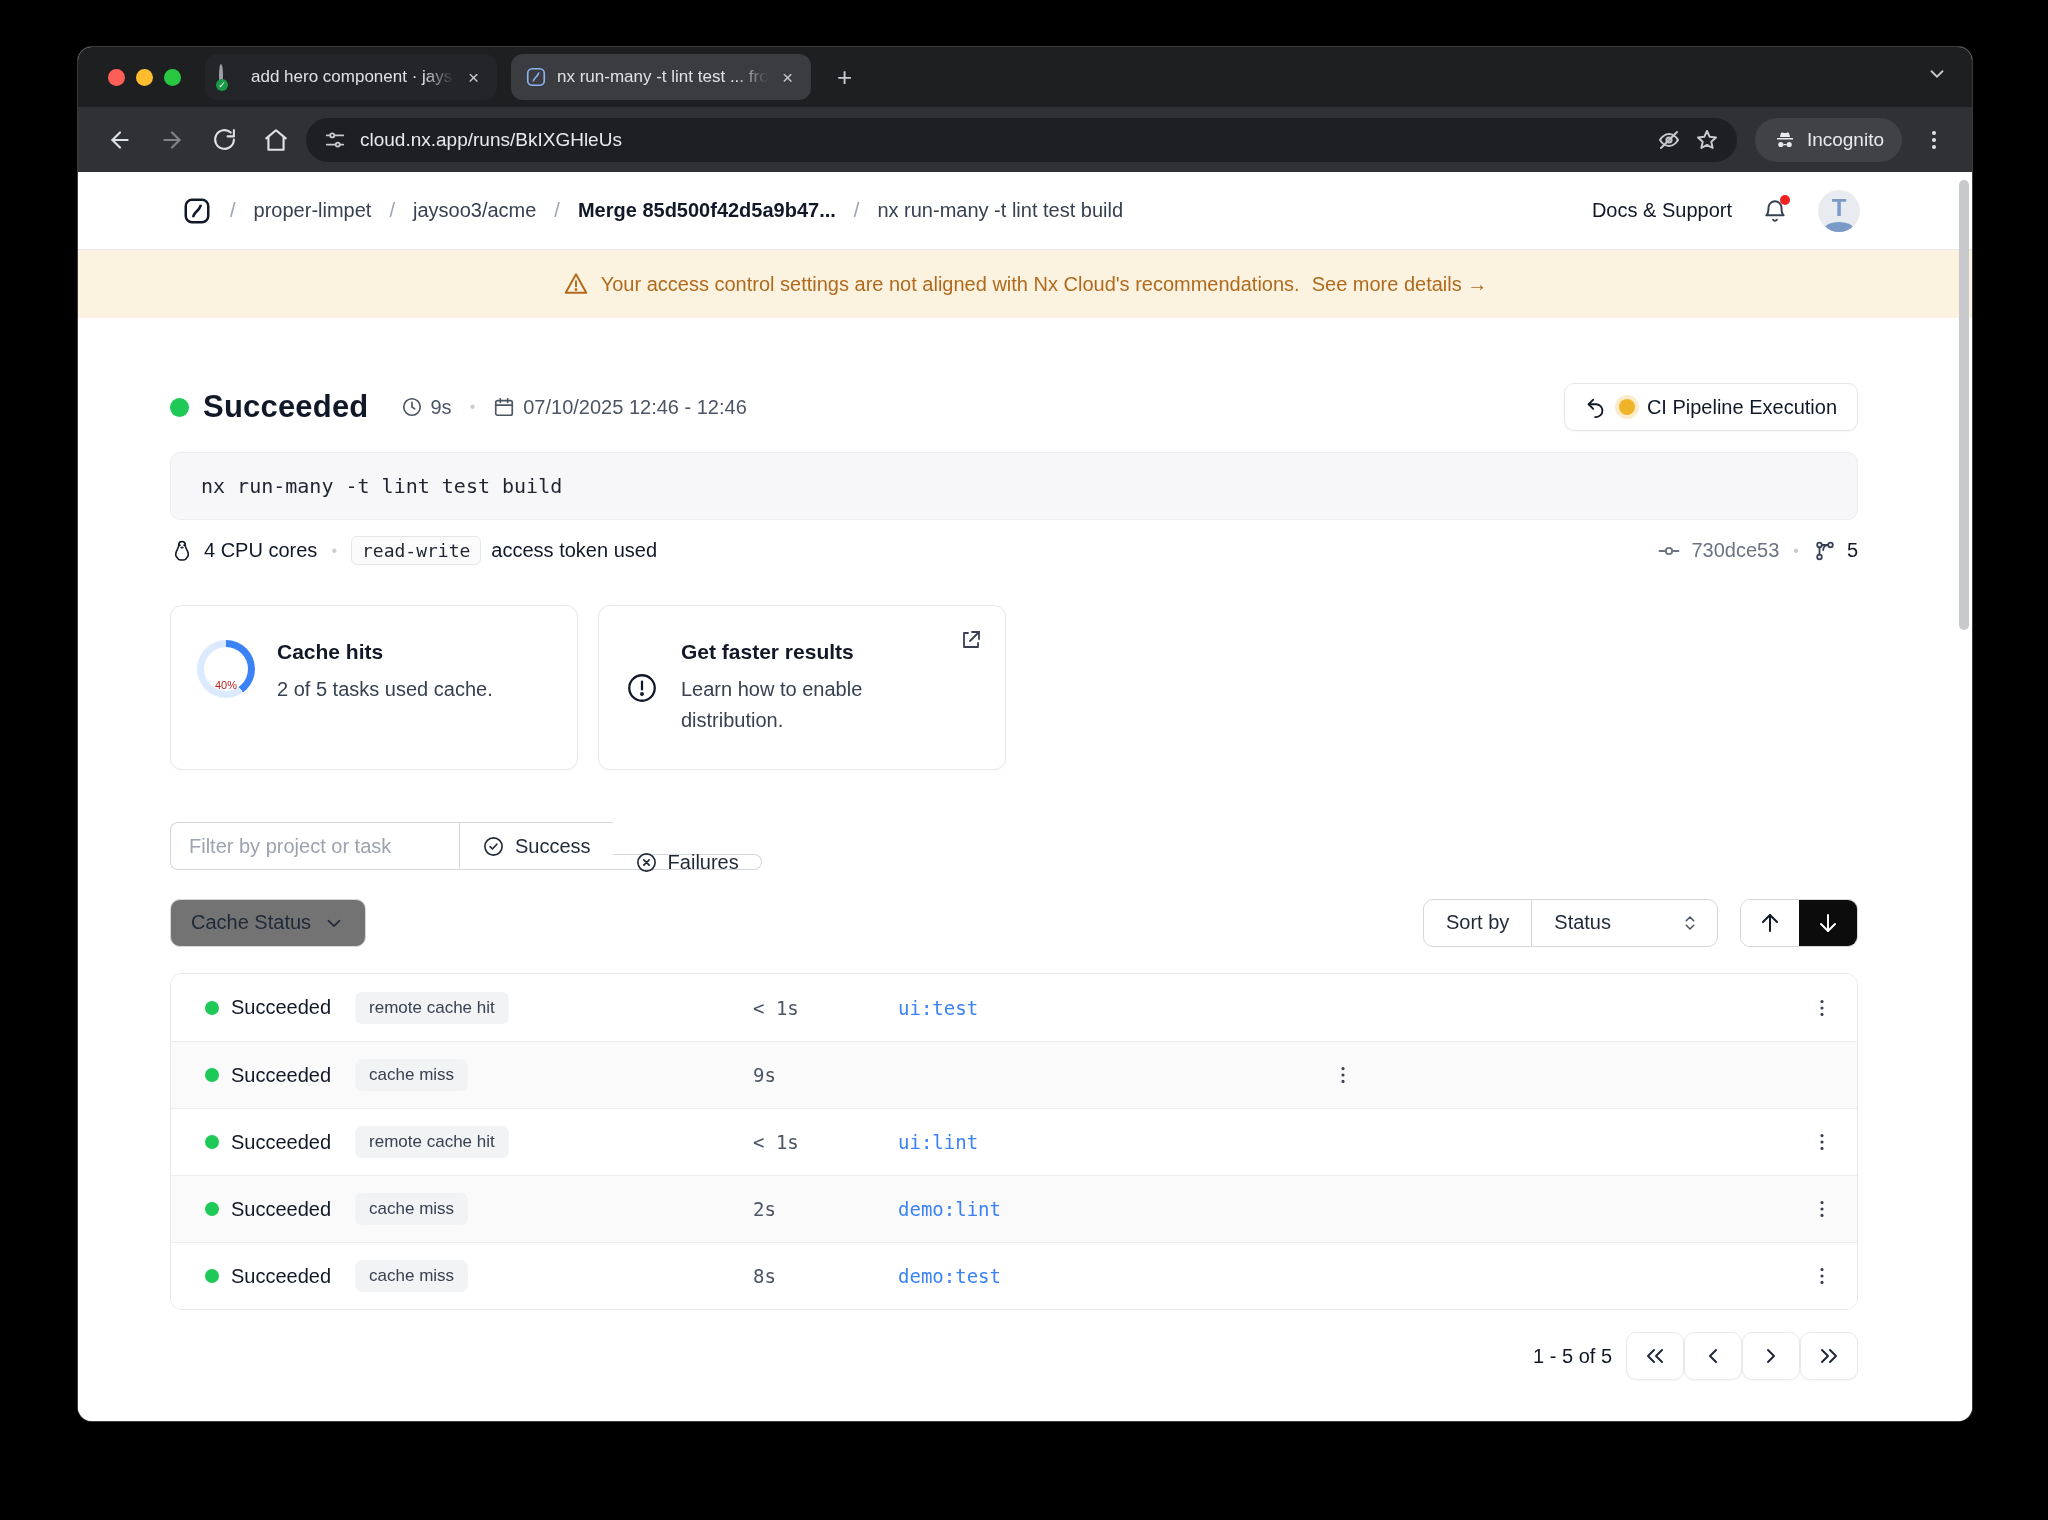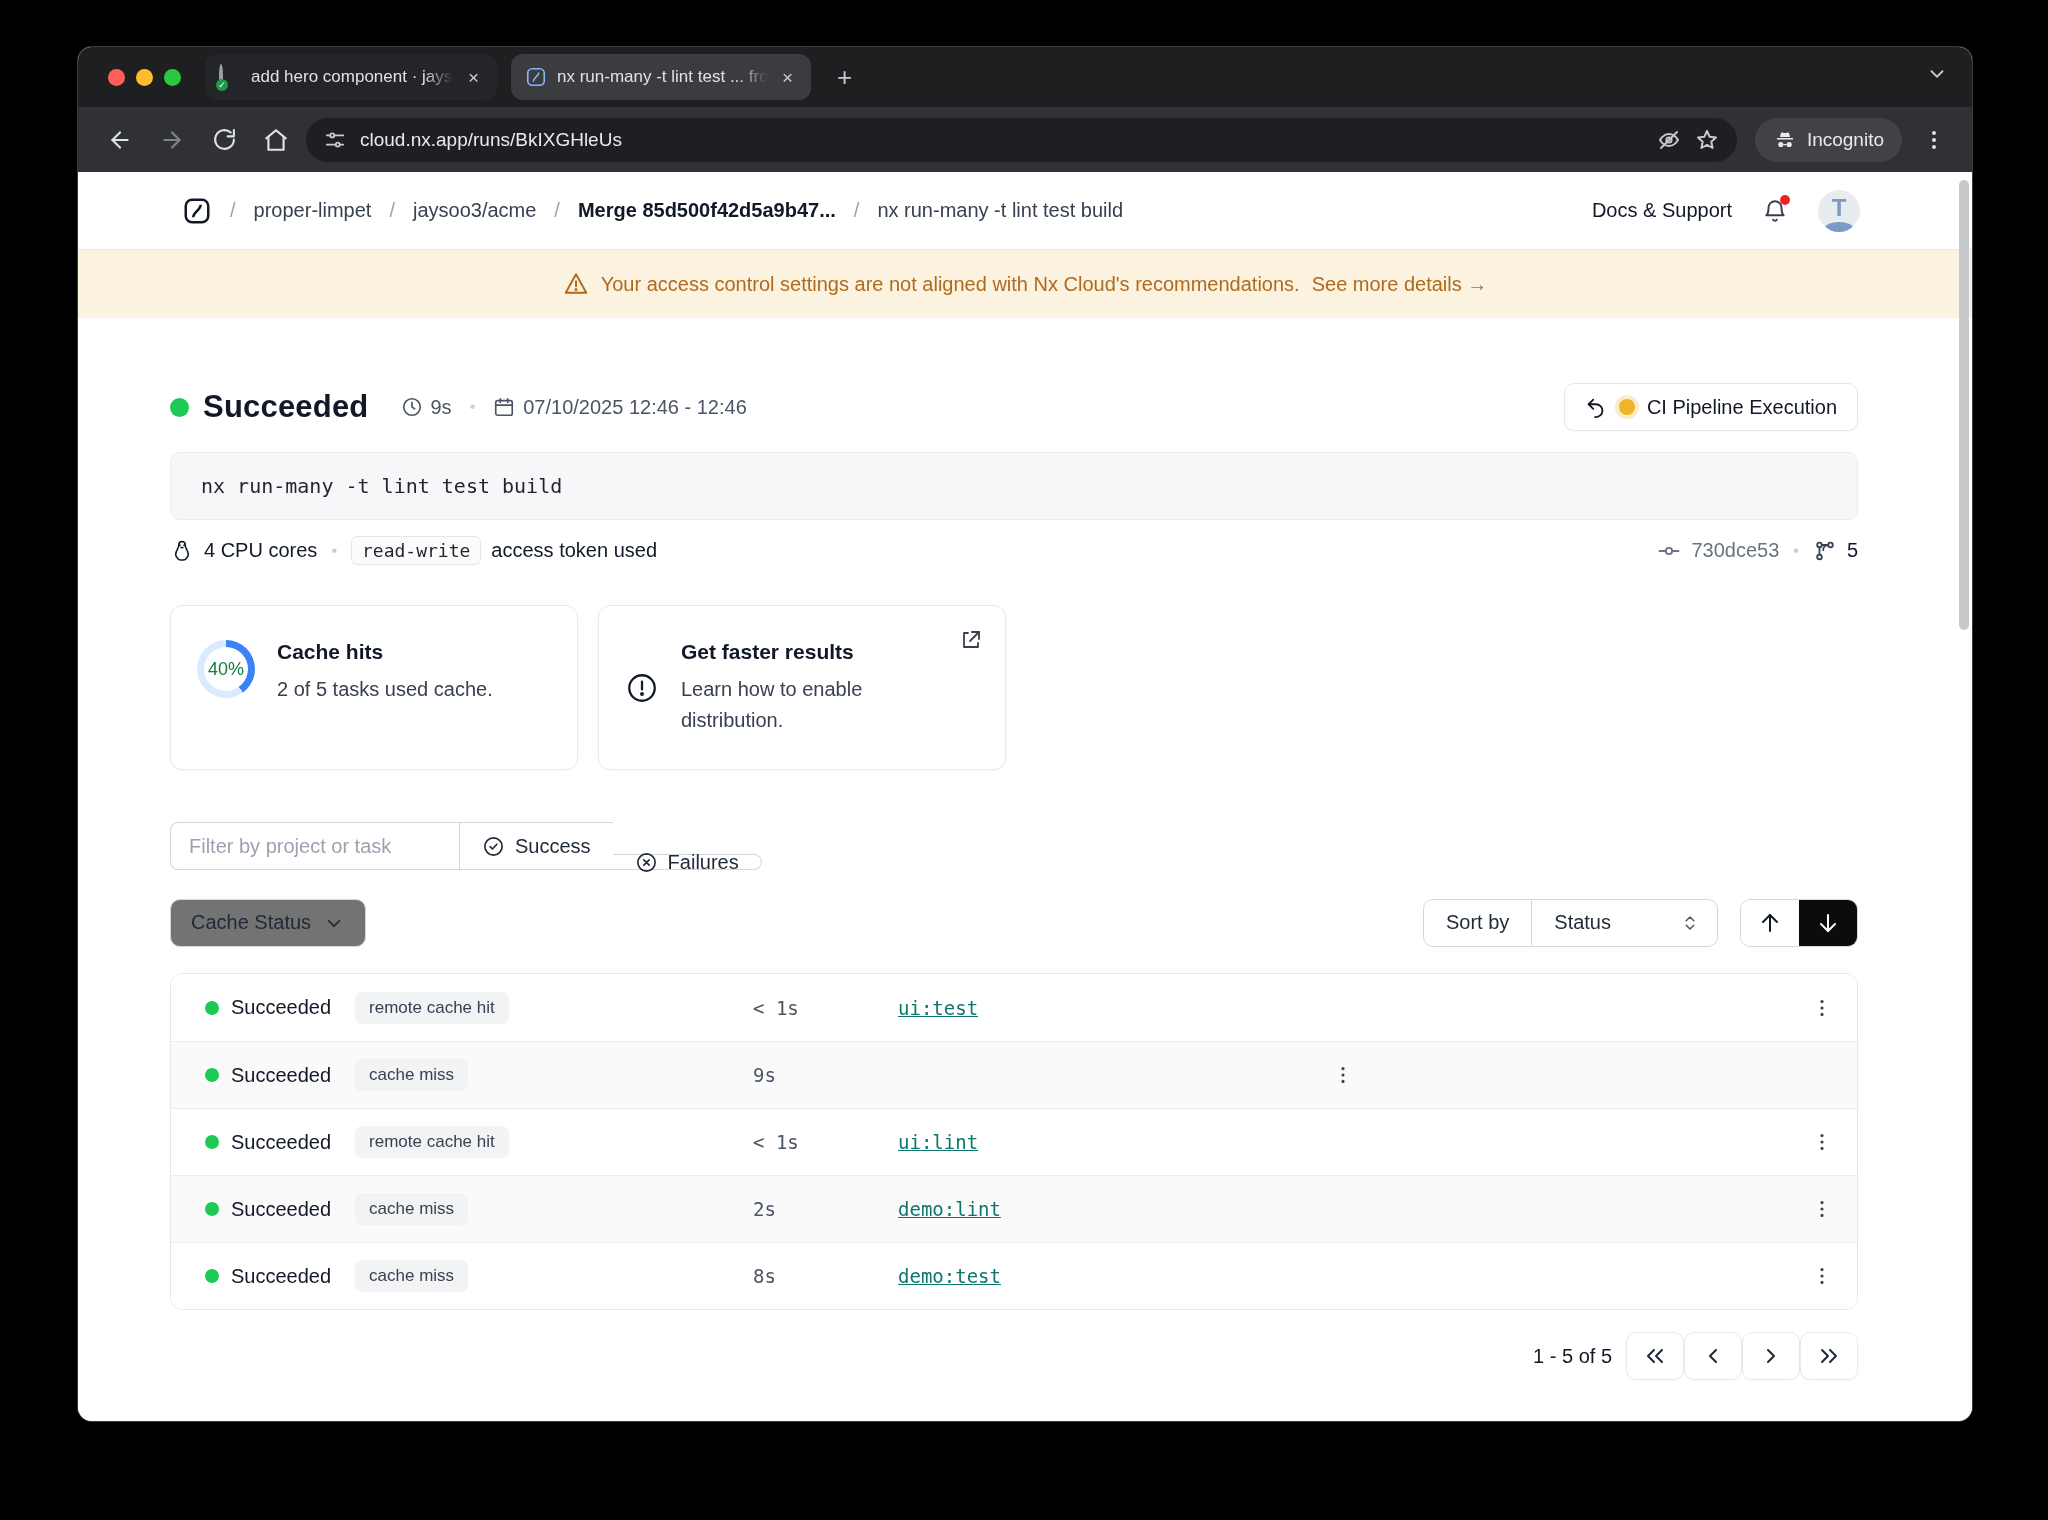--- a/index.html
+++ b/index.html
@@ -68,21 +68,21 @@
   .ydot { width:16px; height:16px; border-radius:50%; background:#f0b429; box-shadow:0 0 0 4px #faeccb; }
   .cmd-box { margin-top:22px; height:68px; background:#f7f7f9; border:1px solid #ededf1; border-radius:10px; display:flex; align-items:center; padding:0 30px; font-family:"DejaVu Sans Mono", monospace; font-size:20px; color:#1f2430; }
   .meta-row { margin-top:16px; display:flex; align-items:center; gap:10px; font-size:20px; color:#111827; }
   .token-badge { font-family:"DejaVu Sans Mono", monospace; font-size:18px; border:1px solid #e5e7eb; background:#fbfbfc; border-radius:6px; padding:3px 10px; color:#1f2430; }
   .meta-right { margin-left:auto; display:flex; align-items:center; gap:10px; color:#6b7280; }
   .meta-right .count { color:#111827; }
   
   .cards { margin-top:40px; display:flex; gap:20px; }
   .card { width:408px; height:165px; border:1px solid #e7e8ec; border-radius:12px; background:#fff; box-shadow:0 1px 2px rgba(0,0,0,.03); padding:34px 26px; display:flex; gap:22px; position:relative; }
   .ring { width:58px; height:58px; border-radius:50%; background:conic-gradient(#3b82f6 0 144deg, #dbeafe 144deg 360deg); display:flex; align-items:center; justify-content:center; flex:none; align-self:flex-start; }
-  .ring .hole { width:44px; height:44px; border-radius:50%; background:#fff; display:flex; align-items:center; justify-content:center; font-size:18px; color:#15803d; }
+  .ring .hole { width:44px; height:44px; border-radius:50%; background:#fff; display:flex; align-items:flex-end; justify-content:center; font-size:11px; color:#b91c1c; }
   .card-title { font-size:21px; font-weight:600; color:#111827; margin-bottom:10px; }
   .card-text { font-size:20px; color:#374151; line-height:1.55; }
   .alert-ic { color:#111827; flex:none; align-self:center; }
   .extlink { position:absolute; right:22px; top:22px; color:#374151; }
   
   .filter-row { margin-top:52px; display:flex; height:48px; width:max-content; }
   .filter-input { width:289px; border:1px solid #d5d7db; border-right:none; border-radius:8px 0 0 8px; padding:0 18px; font-size:20px; color:#111827; outline:none; font-family:"Liberation Sans", sans-serif; background:#fff; }
   .filter-input::placeholder { color:#9ca3af; }
   .seg-btn { display:flex; align-items:center; gap:10px; padding:0 22px; border:1px solid #d5d7db; background:#fff; font-size:20px; color:#1f2937; font-family:"Liberation Sans", sans-serif; }
   .seg-btn + .seg-btn { border-left:none; border-radius:0 8px 8px 0;margin-top:32px; }
@@ -102,21 +102,21 @@
   
   .runs-table { margin-top:26px; border:1px solid #e7e8ec; border-radius:12px; overflow:hidden; }
   .run-row { height:67px; display:grid; grid-template-columns:582px 145px 1fr 70px; align-items:center; background:#fff; }
   .run-row:nth-child(even) { background:#fafafb; }
   .run-row + .run-row { border-top:1px solid #ededf0; }
   .cell-status { display:flex; align-items:center; gap:12px; padding-left:34px; }
   .row-dot { width:14px; height:14px; border-radius:50%; background:#1ec957; flex:none; }
   .row-status { font-size:20px; color:#111827; margin-right:12px; }
   .cache-badge { background:#f2f3f5; border-radius:7px; padding:6px 14px; font-size:17px; color:#374151; }
   .cell-dur, .cell-task { font-family:"DejaVu Sans Mono", monospace; font-size:19px; color:#4b5563; }
-  .cell-task { color:#0f766e;text-decoration:underline; }
+  .cell-task { color:#3b82f6; }
   .cell-kebab { display:flex; justify-content:center; color:#374151; }
   
   .pager { margin-top:22px; display:flex; align-items:center; justify-content:flex-end; }
   .pager-range { font-size:20px; color:#111827; margin-right:14px; }
   .pg-btn { width:58px; height:48px; border:1px solid #e9eaee; border-radius:10px; background:#fff; box-shadow:0 1px 2px rgba(0,0,0,.04); display:flex; align-items:center; justify-content:center; color:#1f2937; }
   svg { display:block; }
 </style>
 </head>
 <body>
 

